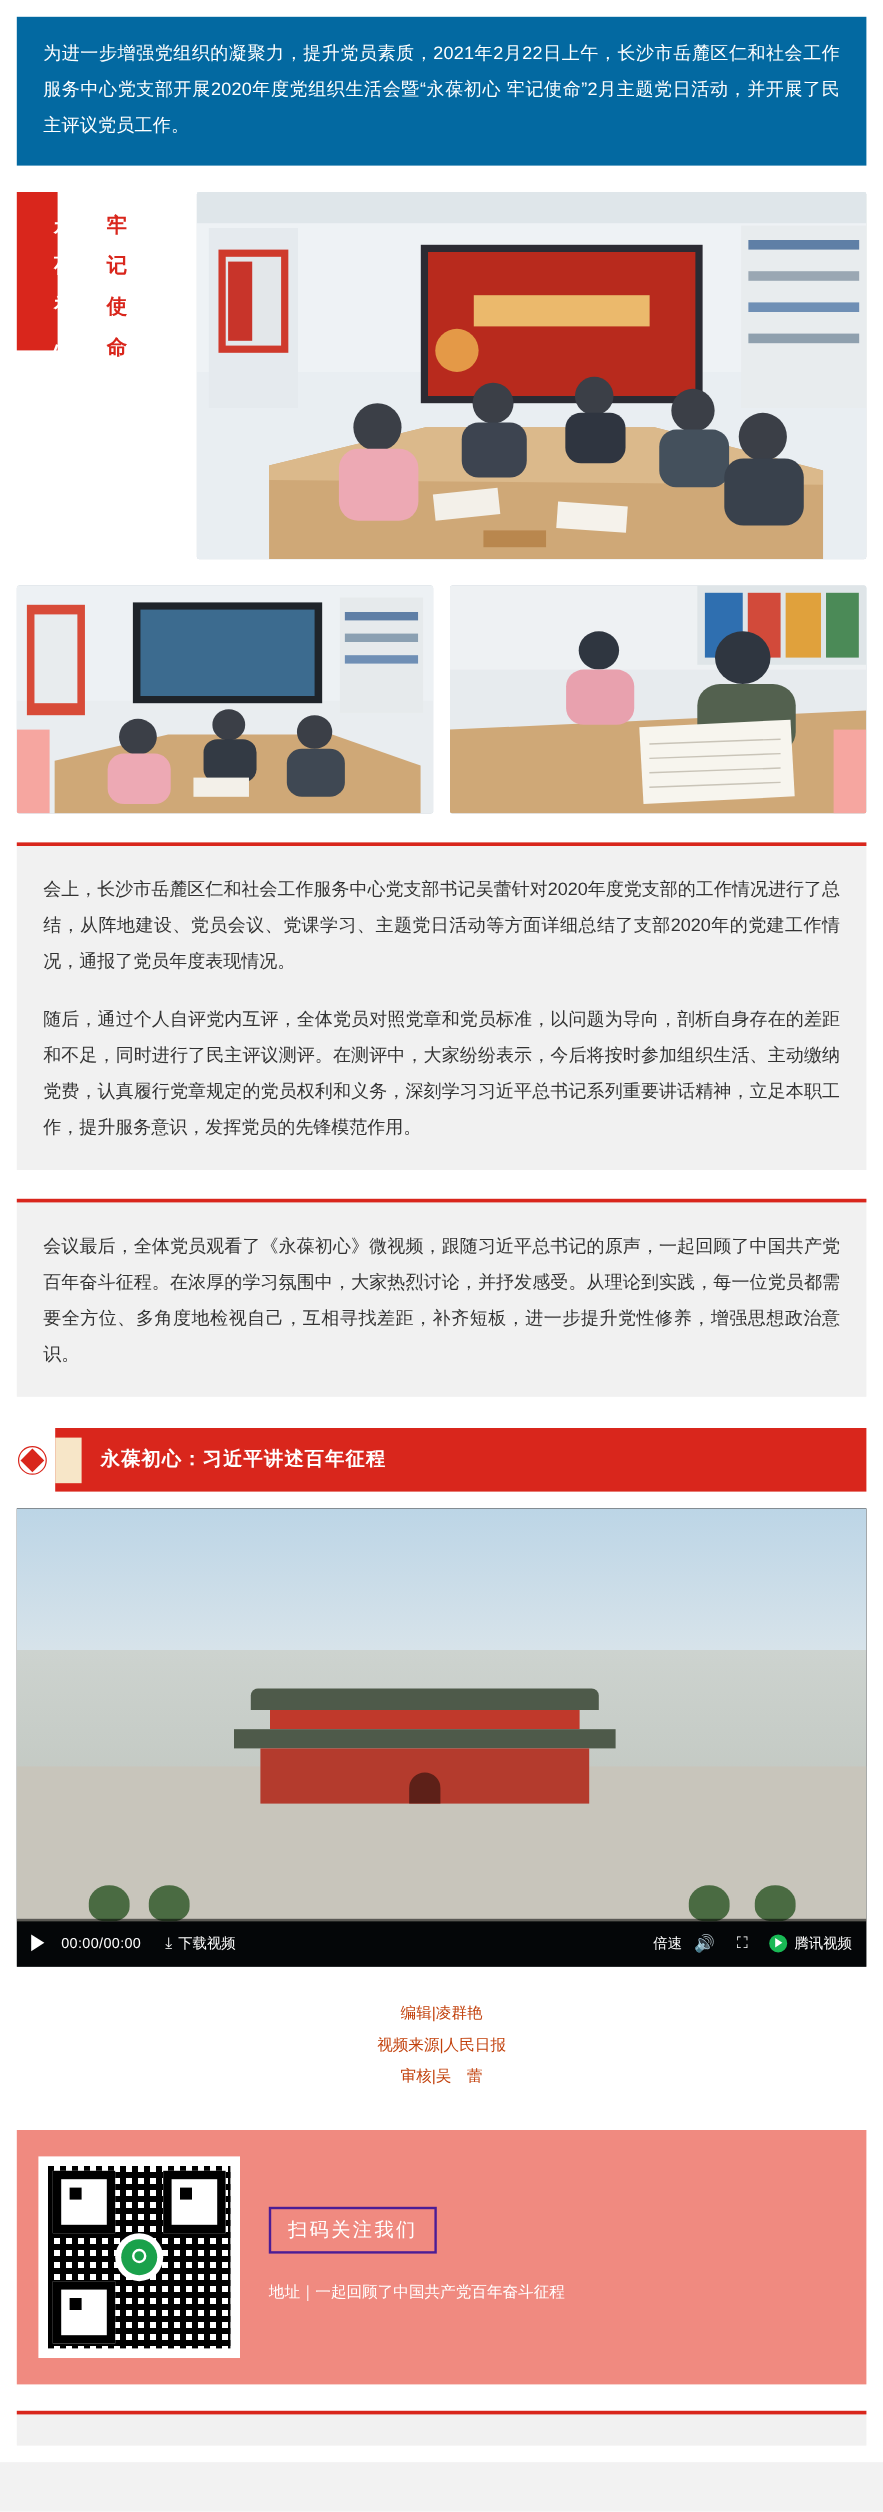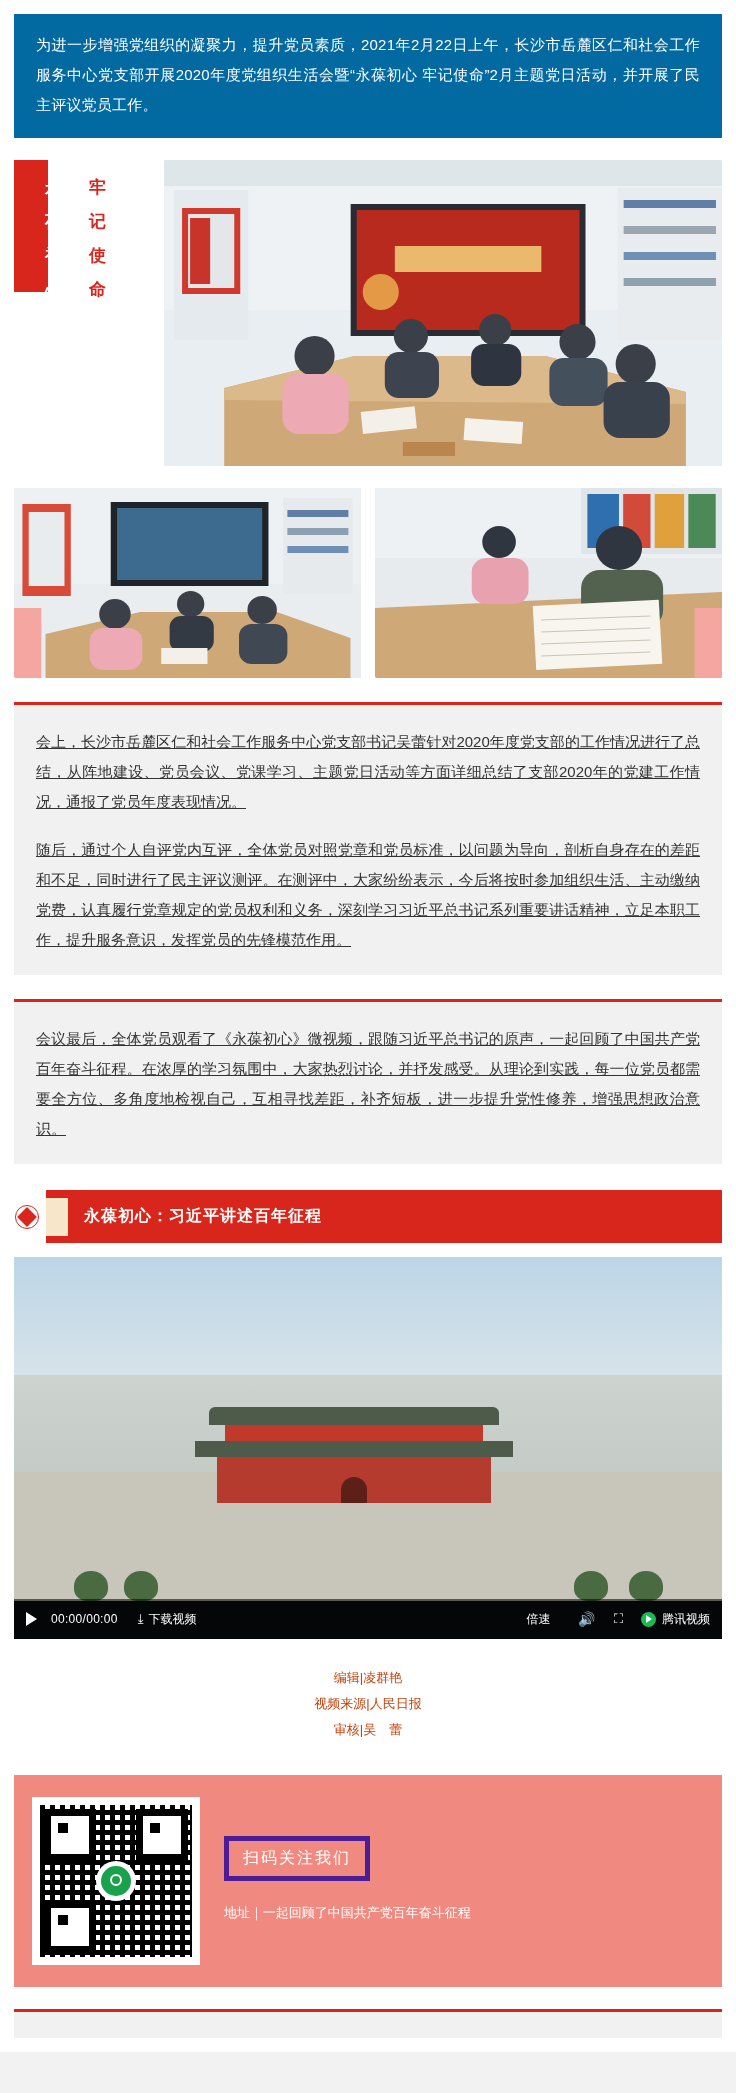--- a/index.html
+++ b/index.html
@@ -118,21 +118,20 @@
     background: #f1f1f1;
     border-top: 3px solid #d9261c;
     padding: 22px 22px 20px 22px;
   }
   .card p {
     margin: 0 0 18px 0;
     font-size: 15px;
     line-height: 30px;
     text-align: justify;
     color: #333;
-    text-decoration: underline;
   }
   .card p:last-child { margin-bottom: 0; }
 
   
   .sec-title-row {
     display: flex;
     align-items: center;
     margin: 26px 14px 0 14px;
   }
   .diamond {
@@ -244,21 +243,21 @@
     border-left: 11px solid #ffffff;
     border-top: 7px solid transparent;
     border-bottom: 7px solid transparent;
     margin-right: 14px;
     cursor: pointer;
   }
   .video .controls .time { margin-right: 20px; letter-spacing: .3px; }
   .video .controls .dl { display: flex; align-items: center; cursor: pointer; }
   .video .controls .dl .ico { margin-right: 5px; font-size: 13px; }
   .video .controls .spacer { flex: 1; }
-  .video .controls .speed { margin-right: 28px; cursor: pointer; }
+  .video .controls .speed { margin-right: 10px; cursor: pointer; }
   .video .controls .vol { margin-right: 18px; cursor: pointer; font-size: 14px; }
   .video .controls .full { margin-right: 18px; cursor: pointer; font-size: 13px; }
   .video .controls .brand {
     display: flex; align-items: center; cursor: pointer;
   }
   .video .controls .brand .bico {
     width: 15px; height: 15px; border-radius: 50%;
     background: #19b955; margin-right: 6px;
     position: relative;
   }
@@ -340,21 +339,21 @@
     border-radius: 50%;
     box-sizing: border-box;
   }
   .contact-right {
     flex: 1;
     padding-left: 24px;
     color: #ffffff;
   }
   .follow-box {
     display: inline-block;
-    border: 5px solid #4c1d95;
+    border: 2px solid #4c1d95;
     padding: 7px 14px;
     font-size: 16px;
     letter-spacing: 2px;
     margin-bottom: 18px;
   }
   .contact-line {
     font-size: 13px;
     line-height: 28px;
     color: #ffffff;
   }

